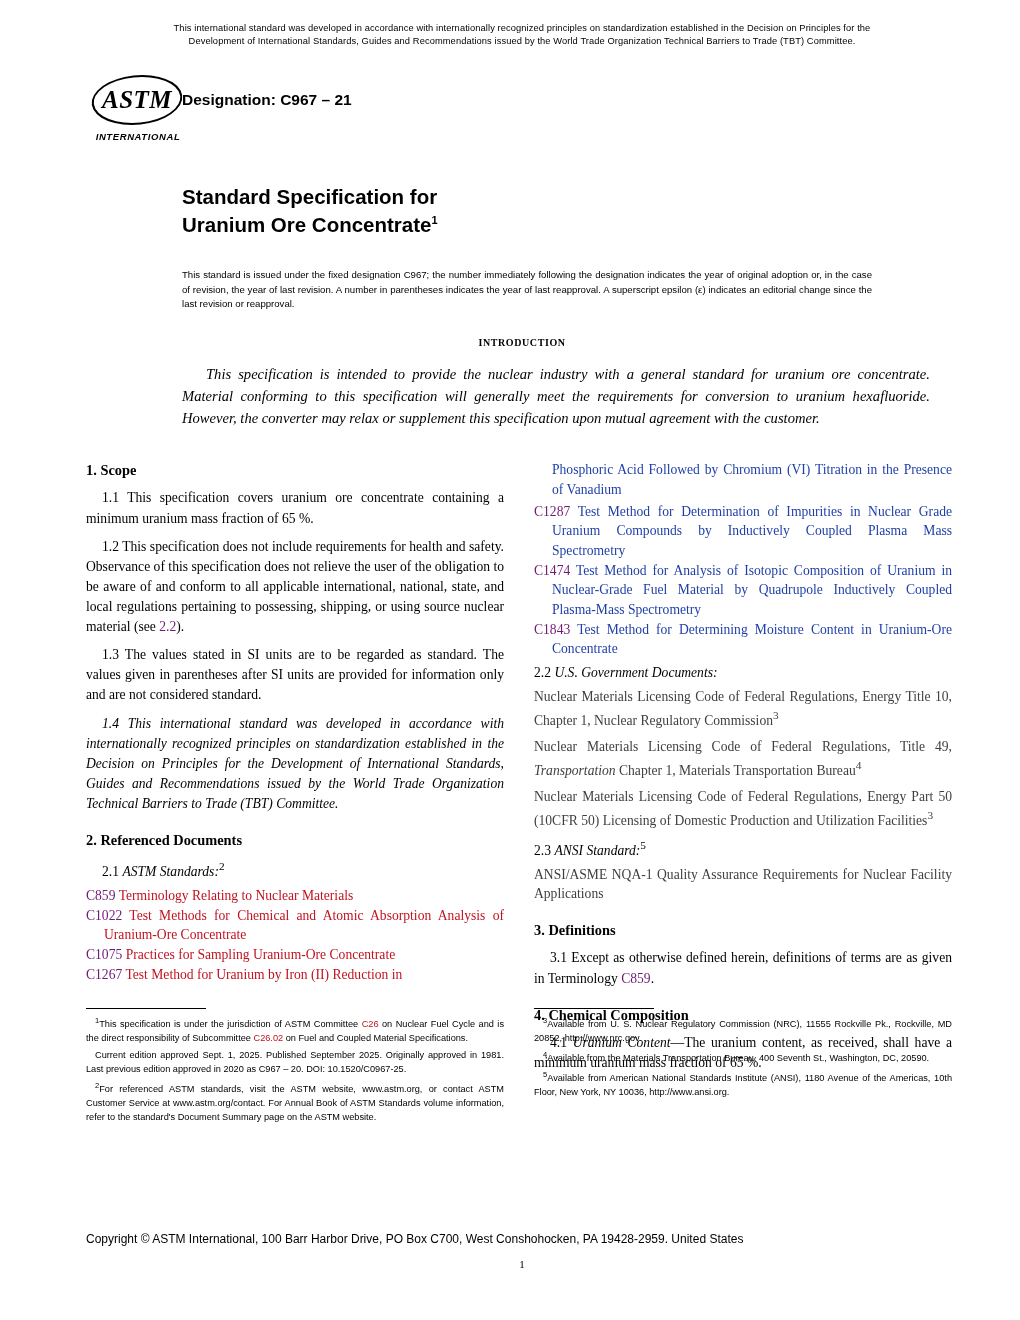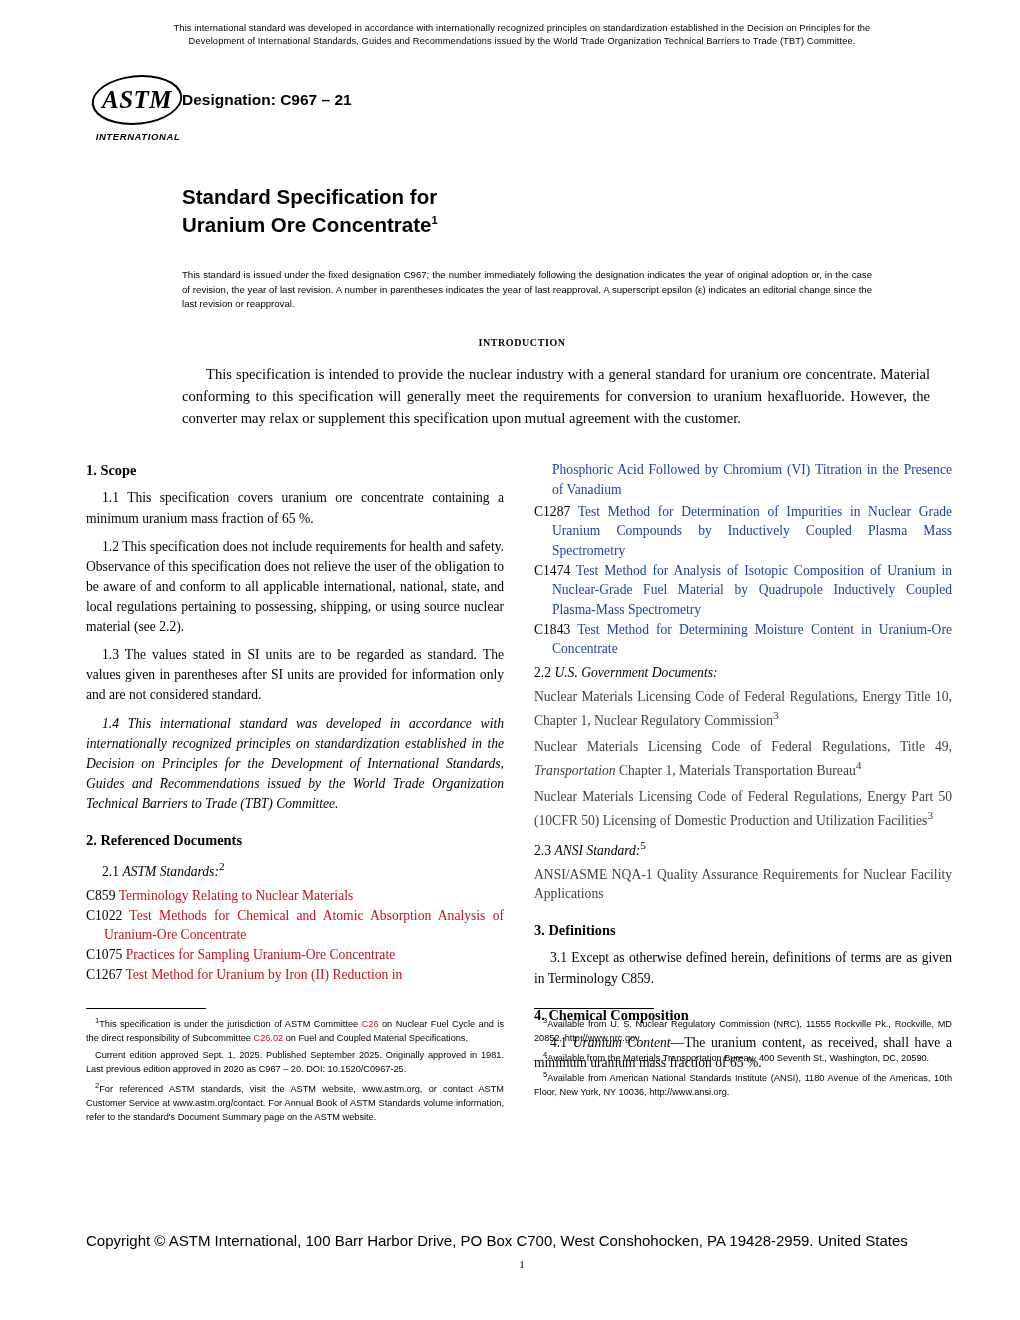--- a/index.html
+++ b/index.html
@@ -111,20 +111,21 @@
     font-size: 10px;
     letter-spacing: 0.6px;
     margin-top: 26px;
   }
   .intro-body {
     margin: 16px 28px 0 96px;
     font-size: 14.6px;
     line-height: 1.5;
     text-align: justify;
     text-indent: 24px;
+    font-style: italic;
   }
   
   .columns {
     display: flex;
     margin-top: 30px;
     gap: 30px;
   }
   .col {
     width: 418px;
     font-size: 13.6px;
@@ -150,21 +151,21 @@
   }
   .subhead .num { font-style: normal; }
   .ref {
     color: #c1121f;
     margin: 0 0 0 0;
     padding-left: 18px;
     text-indent: -18px;
     line-height: 1.45;
   }
   .ref .blue { color: #1f3fa8; }
-  a.link { color: #000000; text-decoration: none; }
+  a.link { color: #701a75; text-decoration: none; }
   .gov {
     color: #404040;
     margin: 0 0 7px 0;
     padding-left: 0;
     line-height: 1.45;
   }
   .gov i { font-style: italic; }
   
   .footnotes {
     display: flex;
@@ -189,21 +190,21 @@
   }
   .fn { margin: 0 0 3px 0; text-indent: 9px; }
   .fn sup { font-size: 7.5px; }
   .fn a { color: #c1121f; text-decoration: none; }
   
   .copyright {
     position: absolute;
     left: 74px;
     top: 1232px;
     font-family: "Liberation Sans", sans-serif;
-    font-size: 15px;
+    font-size: 12px;
   }
   .pagenum {
     position: absolute;
     left: 0;
     right: 0;
     top: 1258px;
     text-align: center;
     font-family: "Liberation Serif", serif;
     font-size: 11px;
   }

